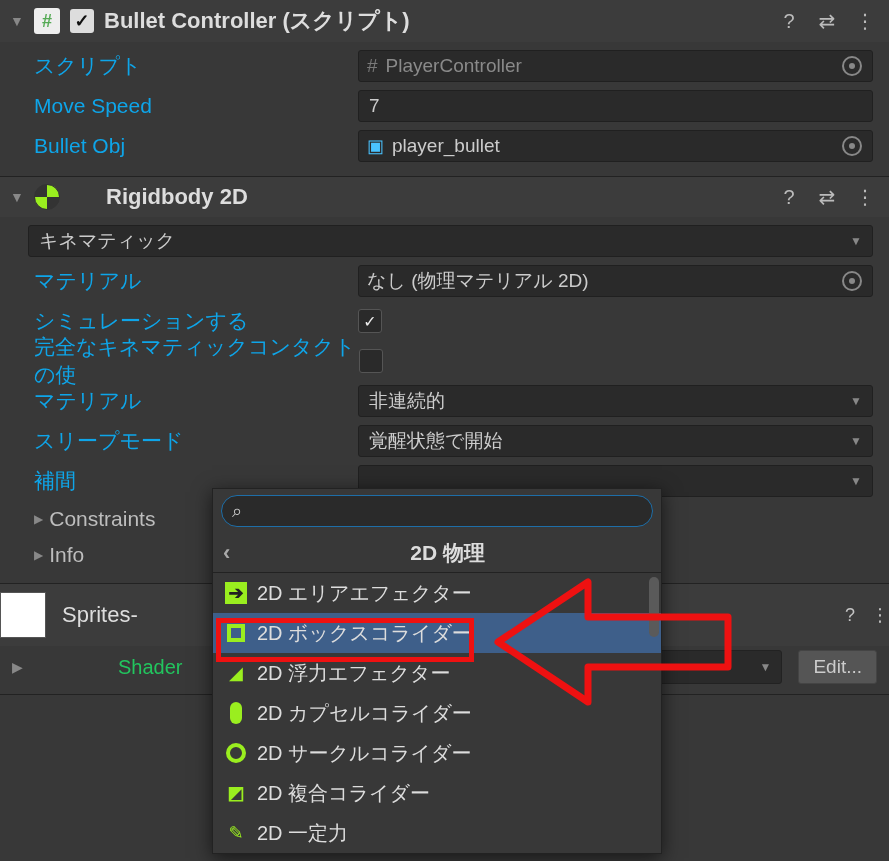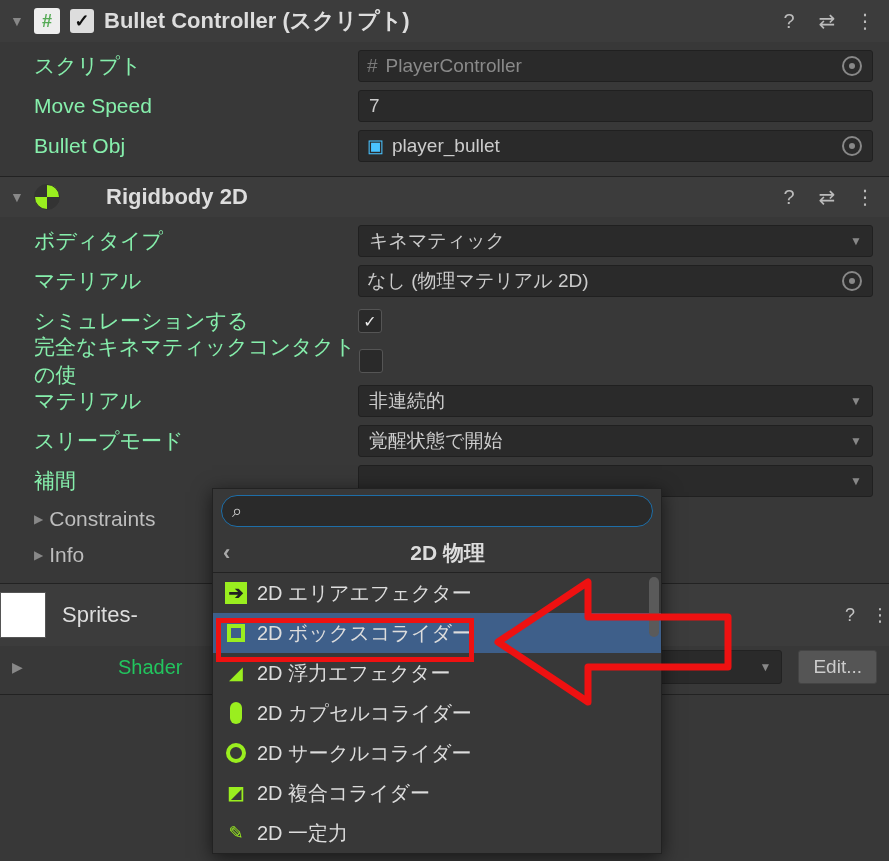--- a/index.html
+++ b/index.html
@@ -19,21 +19,21 @@
   .enable-box {
     width:24px;height:24px;background:#ddd;border-radius:3px;display:flex;align-items:center;justify-content:center;color:#111;font-size:18px;font-weight:bold;
   }
   .rb-icon {
     width:26px;height:26px;border-radius:50%;
     background: conic-gradient(#9aee1f 0 90deg,#333 90deg 180deg,#9aee1f 180deg 270deg,#333 270deg 360deg);
     border:1px solid #333;
   }
   .rows { padding: 4px 6px 10px 28px; }
   .row { display:flex; align-items:center; height: 40px; }
-  .row .label { width: 330px; color:#86efac; font-size:21px; padding-left:6px;}
+  .row .label { width: 330px; color:#0ea5e9; font-size:21px; padding-left:6px;}
   .row .field { flex:1; padding-right:10px; position:relative;}
   .text-input, .select, .obj-field {
     width:100%; height:32px; background:#2a2a2a; color:#ccc; border:1px solid #202020; border-radius:3px;
     padding: 4px 10px; font-size:19px; display:flex; align-items:center; gap:8px;
   }
   .select { justify-content:space-between; cursor:pointer;}
   .select .caret { color:#888; font-size:12px;}
   .obj-field { padding-left:8px;}
   .obj-field .type-chip {color:#7a7a7a;}
   .obj-target { width:20px;height:20px; border:2px solid #888; border-radius:50%; position:relative; margin-left:auto;}
@@ -136,21 +136,20 @@
   <div class="comp-header">
     <span class="foldout">▼</span>
     <span class="rb-icon"></span>
     <span class="title" style="padding-left:36px;">Rigidbody 2D</span>
     <span class="ctrl">?</span>
     <span class="ctrl">⇄</span>
     <span class="ctrl">⋮</span>
   </div>
   <div class="rows">
     <div class="row">
-      <div class="label">ボディタイプ</div>
       <div class="field">
           <div class="select">
             <span>キネマティック</span>
             <span class="caret">▼</span>
           </div>
         </div>
     </div>
     <div class="row">
       <div class="label">マテリアル</div>
       <div class="field">

